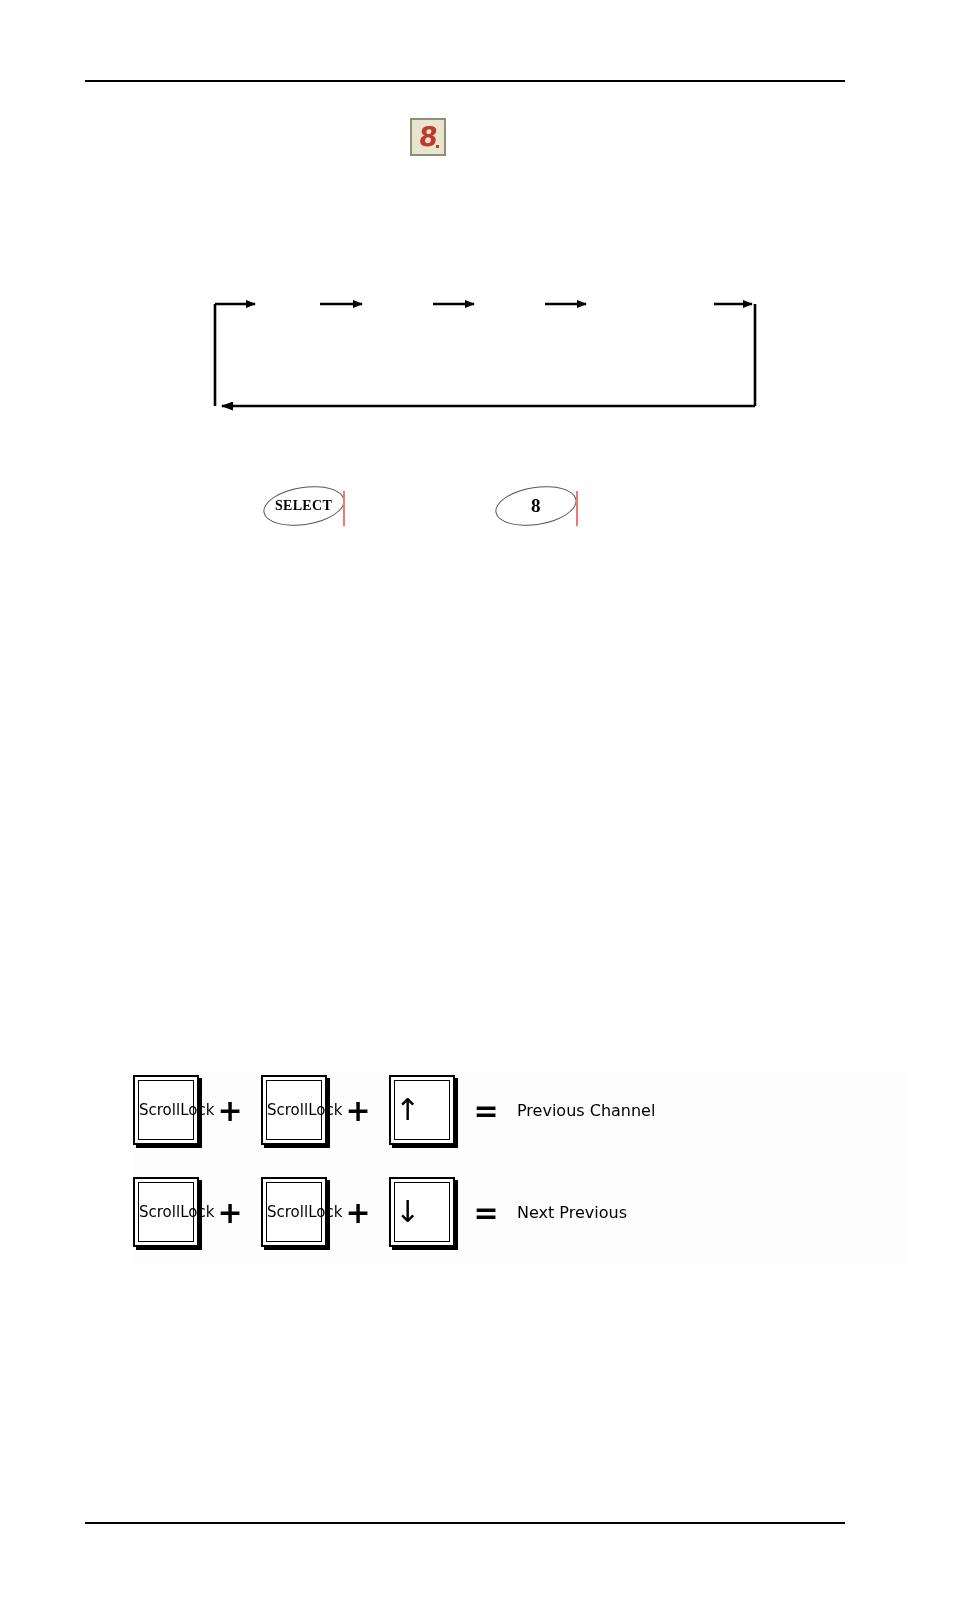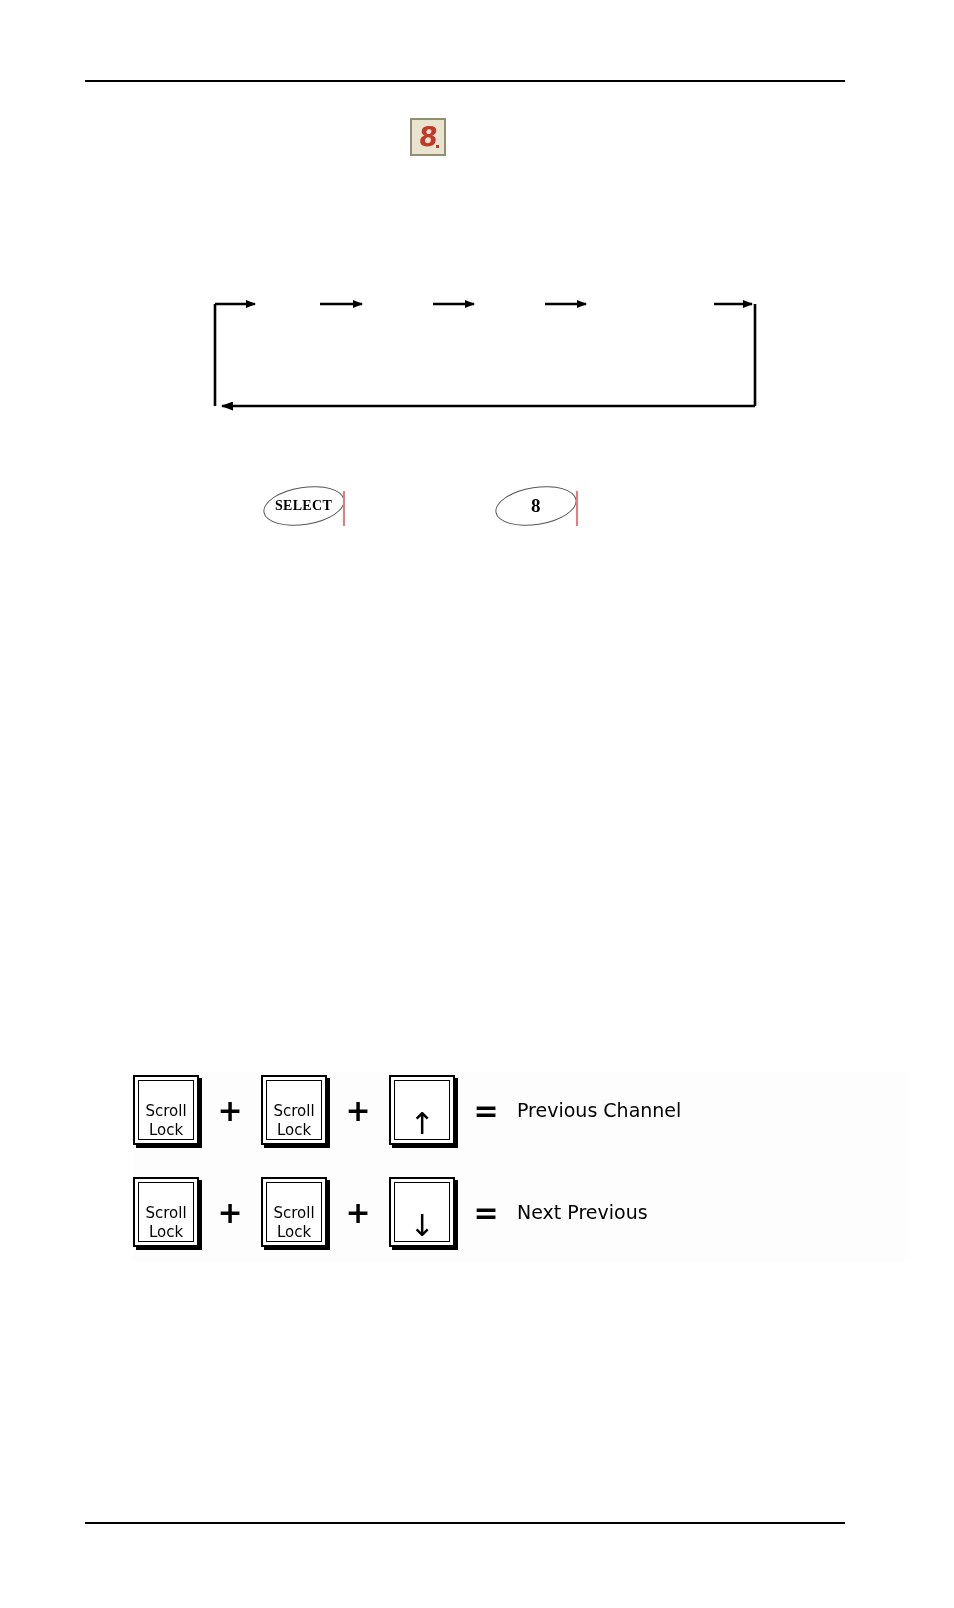--- a/index.html
+++ b/index.html
@@ -152,23 +152,23 @@
   }
   .keycap-inner {
     position: absolute;
     left: 3px;
     top: 3px;
     right: 3px;
     bottom: 3px;
     border: 1.5px solid #000000;
     box-sizing: border-box;
     display: flex;
-    flex-direction: column;
+    flex-direction: row;
     align-items: center;
-    justify-content: flex-end;
+    justify-content: flex-start;
   }
   .keycap-line {
     font-family: "DejaVu Sans", sans-serif;
     font-size: 15px;
     line-height: 1.22;
     color: #000000;
     white-space: nowrap;
   }
   .keycap-arrow {
     font-family: "DejaVu Sans", sans-serif;
@@ -180,21 +180,21 @@
     font-family: "DejaVu Sans", sans-serif;
     font-size: 30px;
     font-weight: 700;
     color: #000000;
     width: 62px;
     text-align: center;
     flex: 0 0 auto;
   }
   .shortcut-result {
     font-family: "DejaVu Sans", sans-serif;
-    font-size: 19px;
+    font-size: 16px;
     color: #000000;
     white-space: nowrap;
     flex: 0 0 auto;
   }
 </style>
 </head>
 <body>
 
 <div class="header-text" id="header-text"></div>
 <div class="page-rule" id="header-rule"></div>

